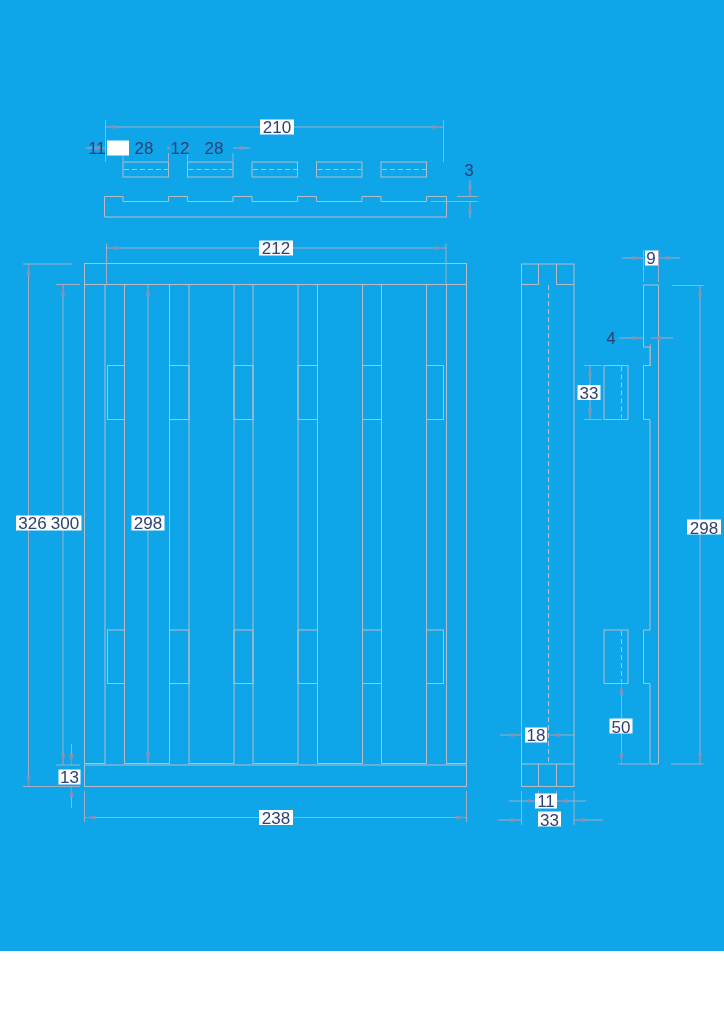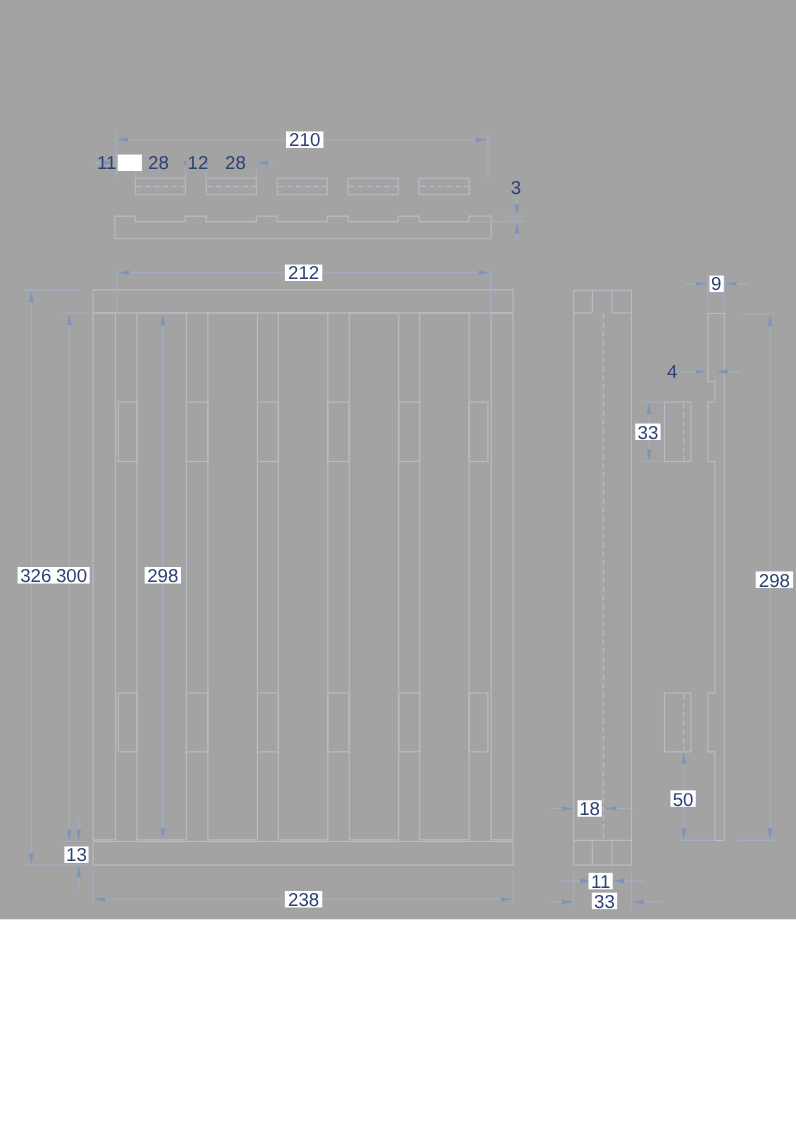--- a/index.html
+++ b/index.html
@@ -1,16 +1,16 @@
 <!DOCTYPE html>
 <html><head>
 <meta charset="utf-8">
 <style>
   html,body{margin:0;padding:0;background:#ffffff;}
-  .page{width:724px;height:836px;position:relative;background:#a3a3a3;overflow:hidden;}
+  .page{width:724px;height:951px;position:relative;background:#0ea5e9;overflow:hidden;}
   svg{display:block;}
   .obj{stroke:#b7bdc7;stroke-width:1;fill:none;}
   .dim{stroke:#a3aec5;stroke-width:1;fill:none;}
   .dsh{stroke:#b9bfc9;stroke-width:1;fill:none;stroke-dasharray:5,3;}
   .lblbg{fill:#ffffff;}
   text{font-family:"Liberation Sans","DejaVu Sans",sans-serif;font-size:17px;fill:#2c4175;text-anchor:middle;}
   .dot{fill:#8093b8;}
 </style>
 </head>
 <body>

